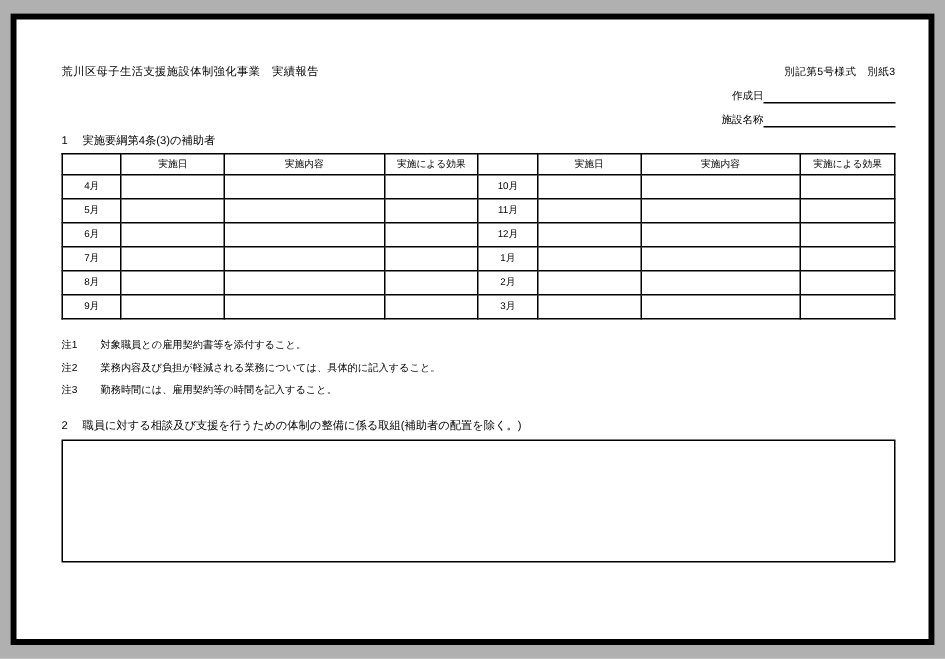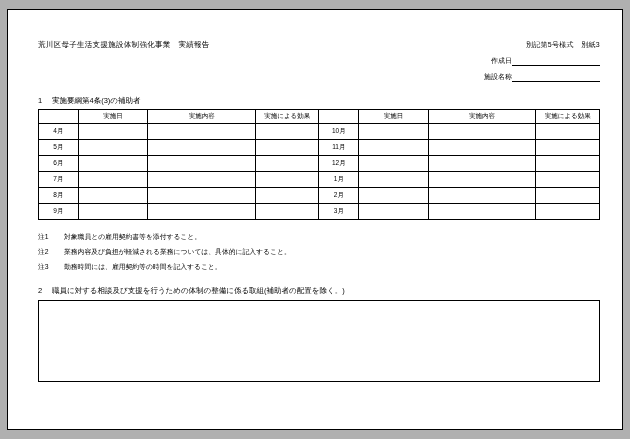--- a/index.html
+++ b/index.html
@@ -12,21 +12,21 @@
     height: 439px;
     font-family: "Liberation Sans", sans-serif;
   }
   .page {
     position: absolute;
     left: 7px;
     top: 9px;
     width: 616px;
     height: 421px;
     background: #ffffff;
-    border: 1px solid #000000;
+    border: 4px solid #000000;
     box-sizing: border-box;
   }
   .inner {
     position: absolute;
     left: 30px;
     top: 30px;
     right: 22px;
     bottom: 22px;
   }
   .hdr {
@@ -55,21 +55,21 @@
   }
   .fill-line .ul {
     display: inline-block;
     width: 88px;
     border-bottom: 1px solid #000;
     height: 8px;
     vertical-align: bottom;
   }
   .sec-title {
     font-size: 7.5px;
-    margin-top: 14px;
+    margin-top: 4px;
     margin-bottom: 3px;
   }
   .sec-title .num {
     display: inline-block;
     width: 14px;
   }
   table.grid {
     border-collapse: collapse;
     width: 100%;
     table-layout: fixed;

